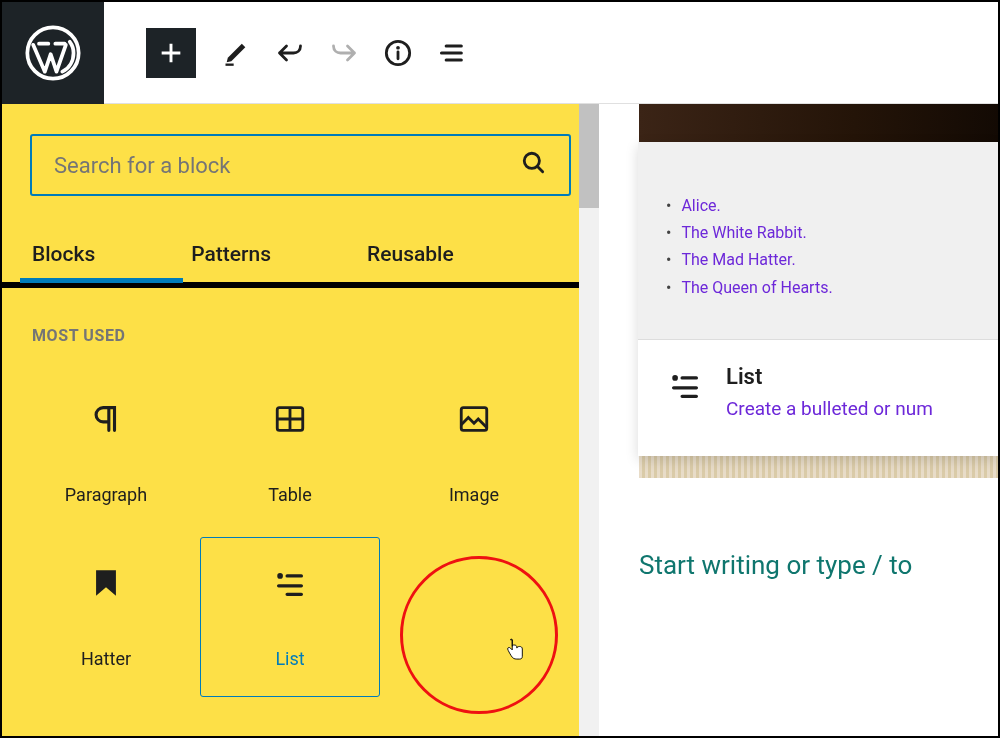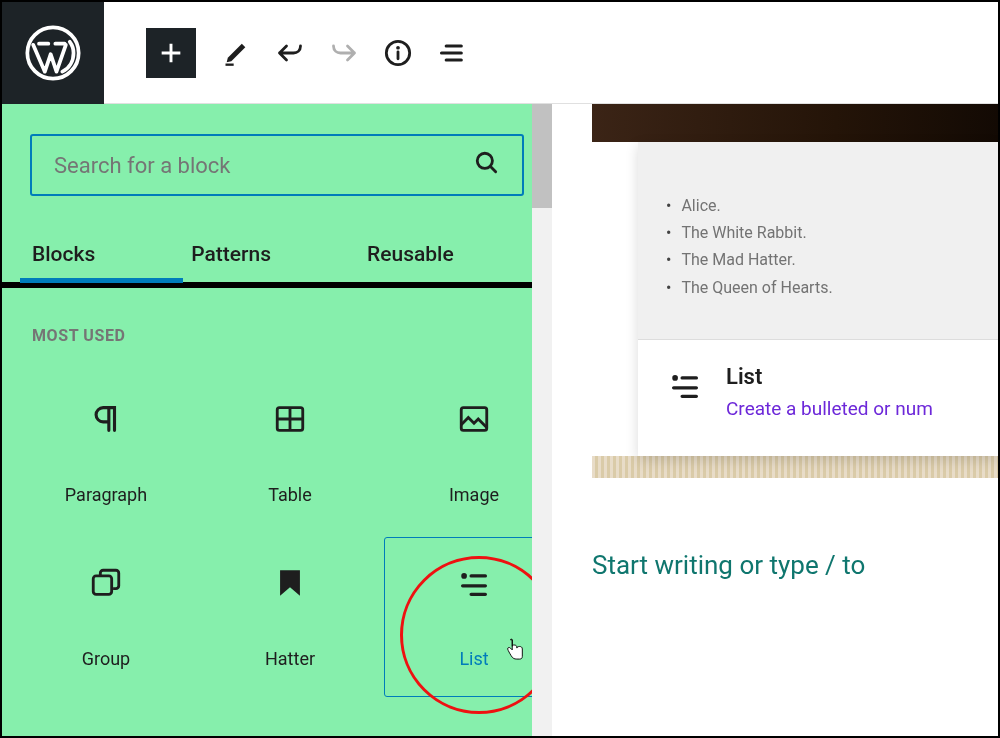--- a/index.html
+++ b/index.html
@@ -11,21 +11,21 @@
     .wp-logo svg { width:56px; height:56px; }
     .toolbar-items { display:flex; align-items:center; gap:26px; margin-left:42px; }
     .add-btn { width:50px; height:50px; background:#1d2327; display:flex; align-items:center; justify-content:center; cursor:pointer; }
     .tool-btn { width:28px; height:28px; display:flex; align-items:center; justify-content:center; cursor:pointer; }
     .tool-btn svg { width:28px; height:28px; }
     .tool-btn.disabled { opacity:.35; cursor:default; }
 
     .main { display:flex; height:calc(100% - 102px); position:relative; }
 
     
-    .panel { width:550px; height:100%; background:#86efac; position:relative; padding:0; }
+    .panel { width:597px; height:100%; background:#fde047; position:relative; padding:0; }
     .panel-scroll { overflow-y:auto; height:100%; padding-right:0; }
 
     .search-wrap { margin:30px 28px 0; }
     .search-box { border:2px solid #007cba; border-radius:3px; height:62px; display:flex; align-items:center; padding:0 22px; }
     .search-box input { flex:1; border:none; outline:none; font-size:22px; color:#757575; background:transparent; }
     .search-box input::placeholder { color:#757575; }
     .search-icon { width:26px; height:26px; }
 
     .tabs { display:flex; margin:36px 0 0; border-bottom:6px solid #000000; }
     .tab { flex:0 0 auto; padding:10px 0 16px; margin-left:30px; margin-right:66px; font-size:21px; font-weight:500; color:#1e1e1e; cursor:pointer; position:relative; }
@@ -45,21 +45,21 @@
     
     .scrollbar-track { position:absolute; top:0; right:0; width:20px; height:100%; background:#f1f1f1; }
     .scrollbar-thumb { position:absolute; top:0; right:0; width:20px; height:104px; background:#c1c1c1; }
 
     
     .canvas { flex:1; background:#fff; position:relative; padding-top:0; overflow:hidden; }
     .dark-img { height:38px; background:linear-gradient(90deg,#3b2416 0%,#241408 60%,#130a04 100%); margin-left:40px; }
     .preview-card { margin:0 0 0 0; background:#f0f0f0; box-shadow:0 4px 12px rgba(0,0,0,.15); position:relative; z-index:2; width:360px; float:right; }
     .preview-list { padding:50px 28px 38px; }
     .preview-list ul { list-style:none; }
-    .preview-list li { font-size:16px; color:#737373; line-height:1.7; display:flex; align-items:center; }
+    .preview-list li { font-size:16px; color:#6d28d9; line-height:1.7; display:flex; align-items:center; }
     .preview-list li::before { content:"•"; margin-right:10px; font-size:16px; color:#424242; }
     .preview-desc { background:#fff; padding:24px 30px 36px; display:flex; gap:24px; align-items:flex-start; border-top:1px solid #ddd; }
     .preview-desc svg { width:34px; height:34px; flex-shrink:0; margin-top:4px; }
     .preview-desc-title { font-size:22px; font-weight:600; color:#1e1e1e; margin-bottom:8px; }
     .preview-desc-text { font-size:19px; color:#6d28d9; white-space:nowrap; }
 
     .beige-strip { height:22px; margin-left:40px; margin-top:-2px; background:repeating-linear-gradient(90deg,#e8dcc8 0 3px,#dacba8 3px 6px); clear:both; }
 
     .start-writing { margin:72px 12px 0 40px; font-size:26px; color:#0f766e; white-space:nowrap; }
 
@@ -155,27 +155,20 @@
         </div>
 
         <div class="block-tile">
           <span><svg viewBox="0 0 24 24">
                 <rect x="3" y="4" width="18" height="16" rx="1.5" stroke="#1e1e1e" stroke-width="2" fill="none"></rect>
                 <path d="M3 16l5-5 4 4 3-3 6 6" stroke="#1e1e1e" stroke-width="2" fill="none"></path>
               </svg></span>
           <span class="tile-label">Image</span>
         </div>
 
-        <div class="block-tile">
-          <span><svg viewBox="0 0 24 24">
-                <rect x="3" y="7" width="13" height="13" rx="2" stroke="#1e1e1e" stroke-width="2" fill="none"></rect>
-                <path d="M8 7V5a2 2 0 0 1 2-2h9a2 2 0 0 1 2 2v9a2 2 0 0 1-2 2h-2" stroke="#1e1e1e" stroke-width="2" fill="none"></path>
-              </svg></span>
-          <span class="tile-label">Group</span>
-        </div>
 
         <div class="block-tile">
           <span><svg viewBox="0 0 24 24">
                 <path d="M5 3v18l7-6 7 6V3H5z" fill="#1e1e1e"></path>
               </svg></span>
           <span class="tile-label">Hatter</span>
         </div>
 
         <div class="block-tile selected" style="position:relative;">
           <span><svg viewBox="0 0 24 24">

